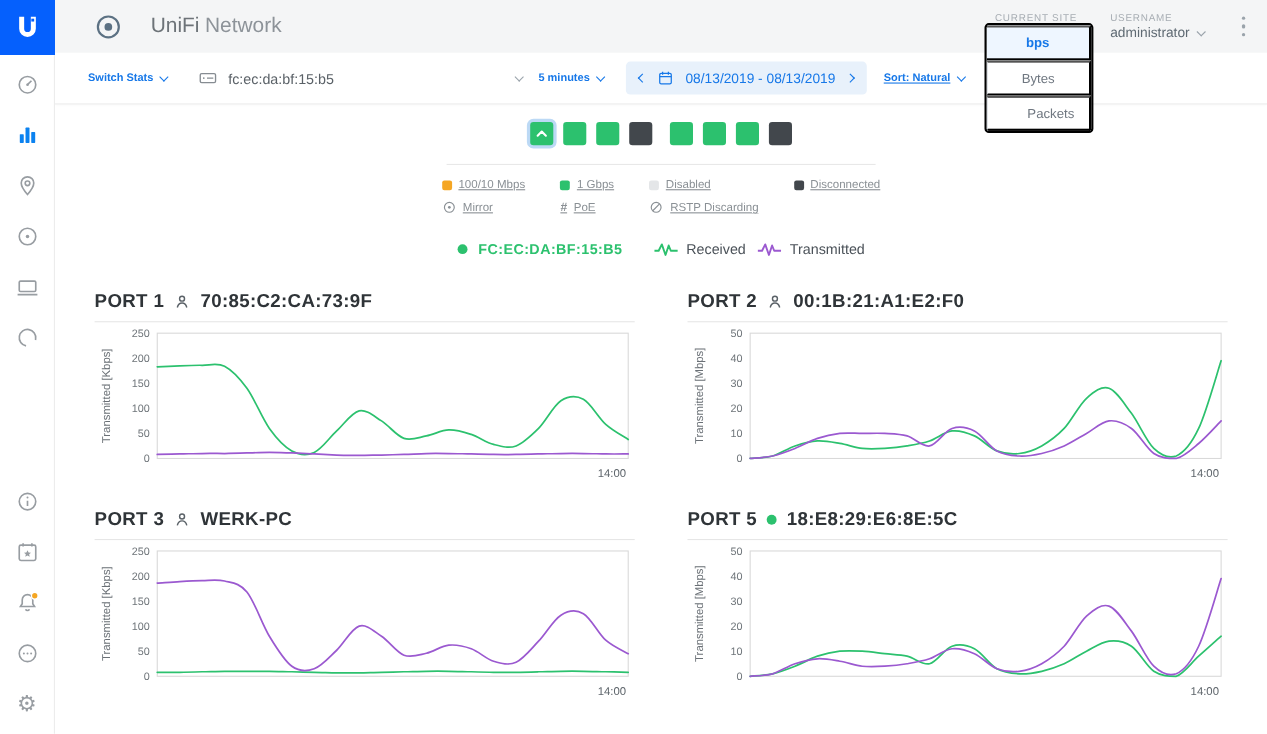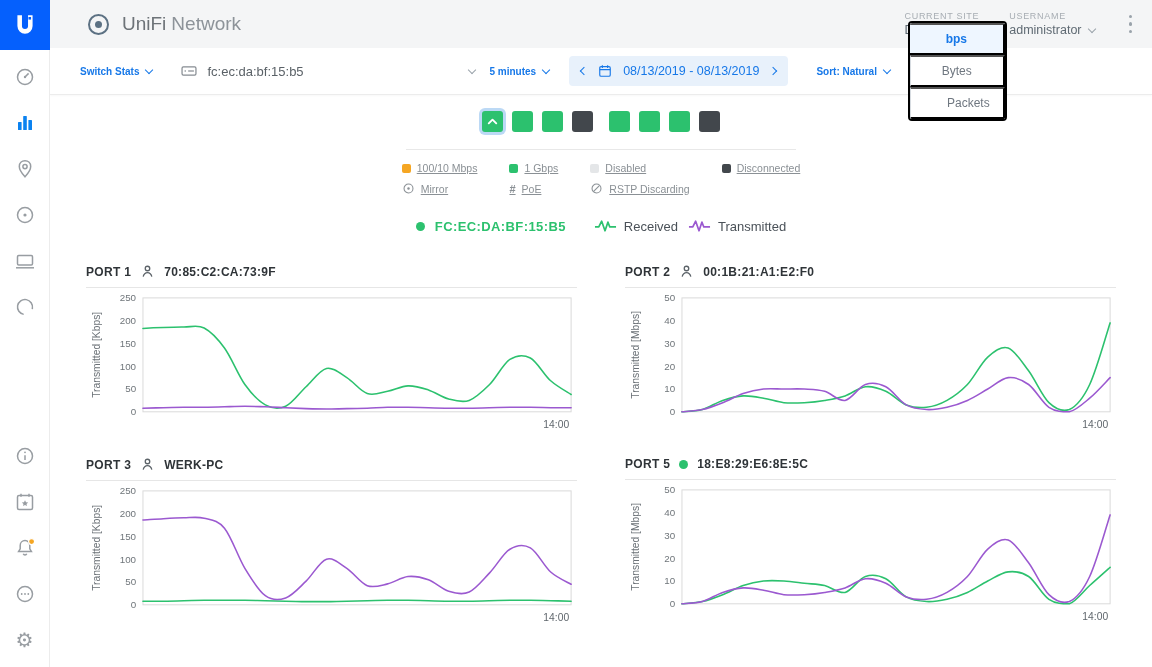--- a/index.html
+++ b/index.html
@@ -29,21 +29,21 @@
   }
   .side-item.active { color:#0b82f0; }
   .side-item svg { width:22px; height:22px; display:block; }
   .gear-glyph { font-size:20px; line-height:1; }
 
   
   .topbar {
     position:fixed; left:50px; top:0; right:0; height:48px;
     background:#f4f5f6; display:flex; align-items:center; z-index:10;
   }
-  .brand { margin-left:38px; display:flex; align-items:center; gap:13px; }
+  .brand { margin-left:38px; display:flex; align-items:center; gap:28px; }
   .brand-mark {
     width:21px; height:21px; border-radius:50%;
     border:2px solid #5c7183; position:relative;
   }
   .brand-mark::after {
     content:""; position:absolute; left:50%; top:50%; width:7px; height:7px;
     margin:-3.5px 0 0 -3.5px; border-radius:50%; background:#5c7183;
   }
   .brand-text { font-size:19px; color:#6d7378; }
   .brand-text .secondary { color:#8d9399; margin-left:5px; }
@@ -77,21 +77,21 @@
   .device-field .spacer { flex:1; }
   .interval { margin-left:14px; }
   .datepill {
     margin-left:20px; height:30px; background:#e8f1fb; border-radius:4px;
     display:flex; align-items:center; padding:0 12px; gap:11px;
     color:#1778e8; font-size:12.5px; cursor:pointer;
   }
   .pill-chev { display:inline-block; width:6px; height:6px; border-right:1.6px solid #1778e8; border-bottom:1.6px solid #1778e8; cursor:pointer; }
   .pill-chev.left { transform:rotate(135deg); }
   .pill-chev.right { transform:rotate(-45deg); }
-  .sort { margin-left:28px; }
+  .sort { margin-left:15px;text-decoration:underline; }
   .segmented {
     margin-left:18px; display:flex; border:2px solid #000000; border-radius:4px; overflow:hidden;flex-direction:column;
   }
   .seg {
     padding:7px 13px; font-size:12px; color:#6f7780; background:#fff;
     border-left:1px solid #d7dce1; cursor:pointer;
   }
   .seg:first-child { border-left:none; }
   .seg.active { color:#1778e8; background:#eef6ff; font-weight:700; }
 
@@ -113,34 +113,34 @@
   .swatch { width:9px; height:9px; border-radius:2px; flex:0 0 auto; }
   .legend-item svg { width:13px; height:13px; }
   .hash-glyph { font-size:11px; color:#8a9095; font-weight:700; }
 
   .device-line {
     display:flex; align-items:center; justify-content:center; gap:10px;
     margin-top:24px; font-size:13px; color:#4a5158;
   }
   .green-dot { width:9px; height:9px; border-radius:50%; background:#2cc16e; display:inline-block; }
   .mac-label { color:#2cc16e; font-weight:700; letter-spacing:.4px; cursor:pointer; }
-  .series-toggle { display:flex; gap:7px; cursor:pointer; }
+  .series-toggle { display:flex; align-items:center; gap:7px; cursor:pointer; }
   .series-toggle.first { margin-left:18px; }
   .wave svg { width:23px; height:14px; display:block; }
 
   
   .charts-grid {
     display:grid; grid-template-columns:1fr 1fr; column-gap:48px; row-gap:18px;
     padding:30px 36px 0 36px;
   }
   .panel-head {
     display:flex; align-items:center; gap:9px;
     border-bottom:1px solid #e6e6e6; padding-bottom:8px;
   }
-  .port-label, .client-name { font-size:12px; font-weight:700; color:#2f3438; letter-spacing:.3px; }
+  .port-label, .client-name { font-size:17px; font-weight:700; color:#2f3438; letter-spacing:.3px; }
   .port-client-icon { display:flex; align-items:center; }
   .chart-body { margin-top:4px; }
   .chart-body svg { display:block; font-family:"Liberation Sans", sans-serif; }
 </style>
 </head>
 <body>
 
 <aside class="sidebar">
   <div class="logo">
     <svg viewBox="0 0 24 24" width="26" height="26">

